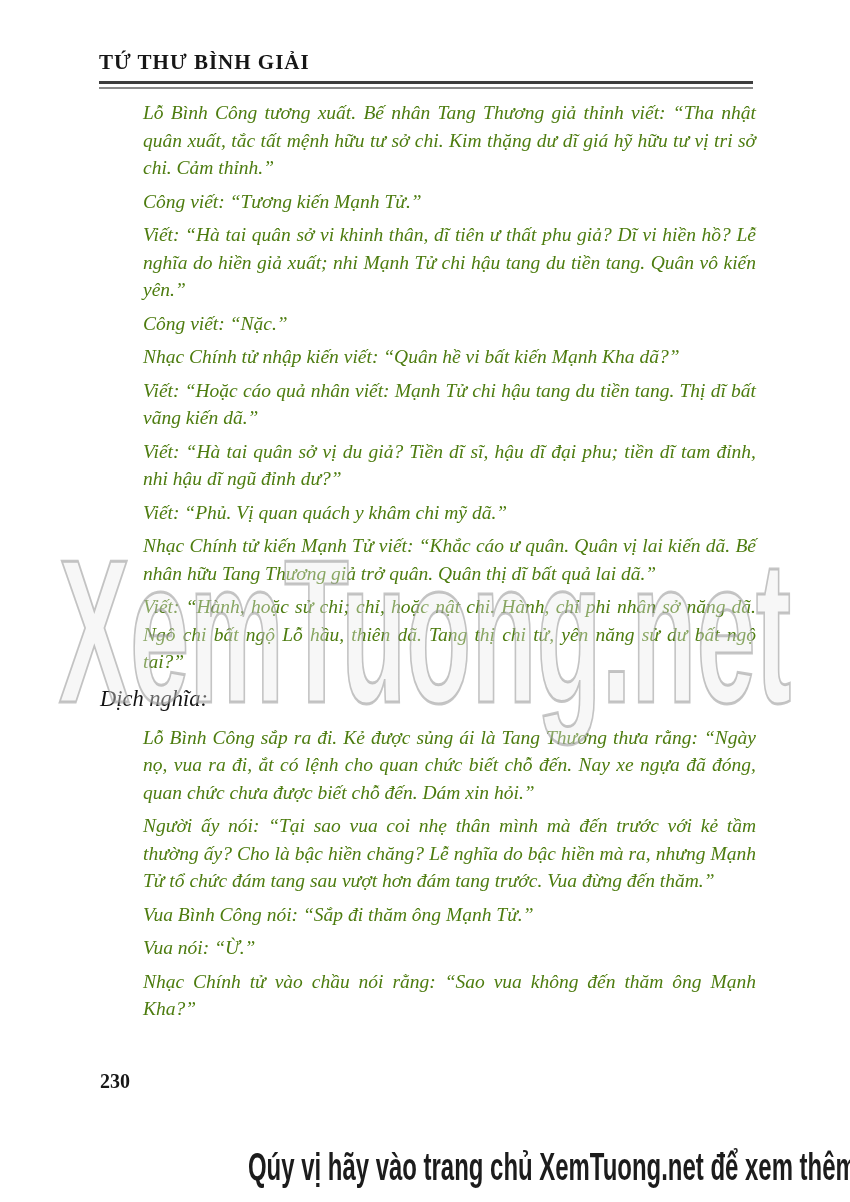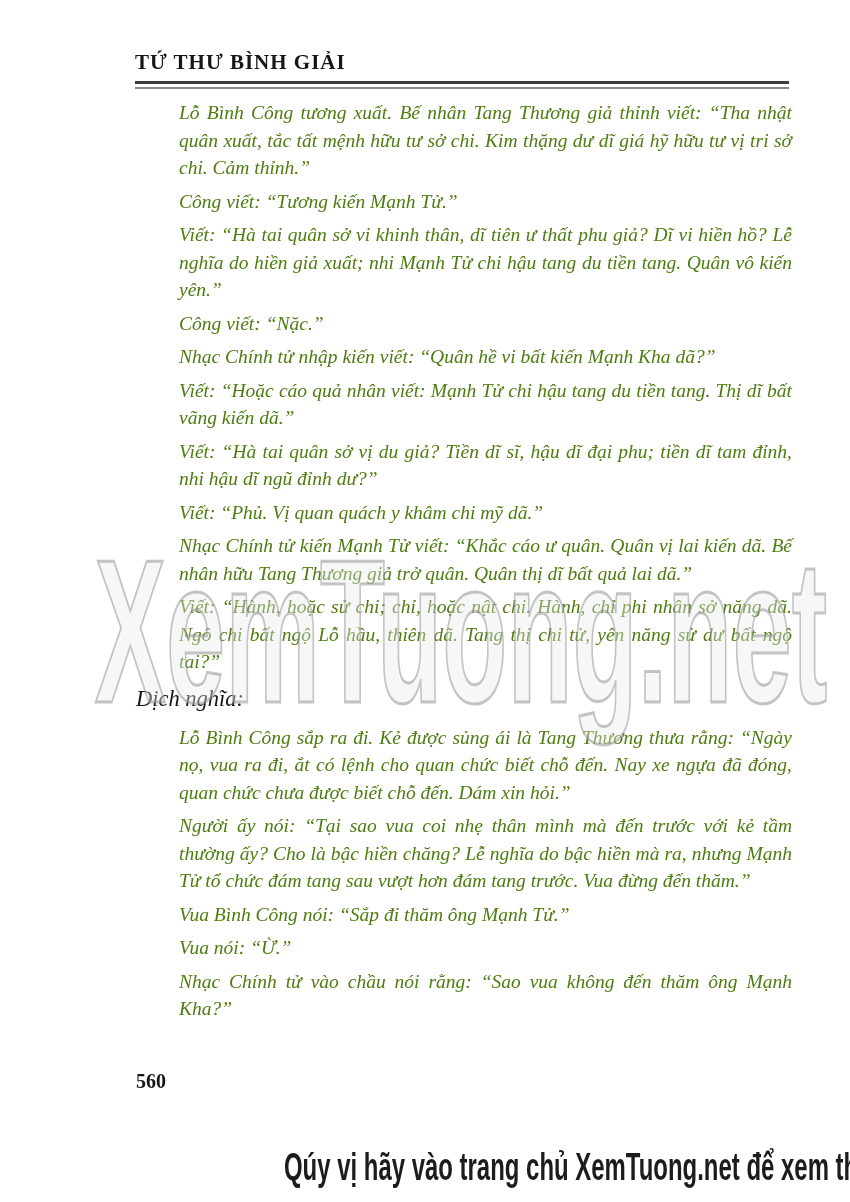--- a/index.html
+++ b/index.html
@@ -4,21 +4,21 @@
 <style>
   html, body { margin: 0; padding: 0; }
   body {
     width: 850px; height: 1202px;
     background: #ffffff;
     font-family: "Liberation Serif", serif;
     color: #1b1b1b;
     position: relative;
     overflow: hidden;
   }
-  .page { position: absolute; inset: 0; margin-left: 36px; }
+  .page { position: absolute; inset: 0; }
 
   
   .header { position: absolute; left: 99px; top: 50px; width: 654px; }
   .header-title {
     font-weight: bold;
     font-size: 21px;
     letter-spacing: 1px;
     color: #161616;
     font-family: "Liberation Serif", serif;
   }
@@ -117,21 +117,21 @@
 
     <div class="section-heading">Dịch nghĩa:</div>
 
     <p class="body-par">Lỗ Bình Công sắp ra đi. Kẻ được sủng ái là Tang Thương thưa rằng: “Ngày nọ, vua ra đi, ắt có lệnh cho quan chức biết chỗ đến. Nay xe ngựa đã đóng, quan chức chưa được biết chỗ đến. Dám xin hỏi.”</p>
     <p class="body-par">Người ấy nói: “Tại sao vua coi nhẹ thân mình mà đến trước với kẻ tầm thường ấy? Cho là bậc hiền chăng? Lễ nghĩa do bậc hiền mà ra, nhưng Mạnh Tử tổ chức đám tang sau vượt hơn đám tang trước. Vua đừng đến thăm.”</p>
     <p class="body-par">Vua Bình Công nói: “Sắp đi thăm ông Mạnh Tử.”</p>
     <p class="body-par">Vua nói: “Ừ.”</p>
     <p class="body-par">Nhạc Chính tử vào chầu nói rằng: “Sao vua không đến thăm ông Mạnh Kha?”</p>
   </div>
 
-  <div class="page-number">560</div>
+  <div class="page-number">230</div>
 
   <div class="watermark">XemTuong.net</div>
 
   <div class="footer">
     <div class="footer-inner">
       <span>Qúy vị hãy vào trang chủ </span><span>XemTuong.net</span><span> để xem thêm nhiều mục hay khác</span>
     </div>
   </div>
 
 </div>

